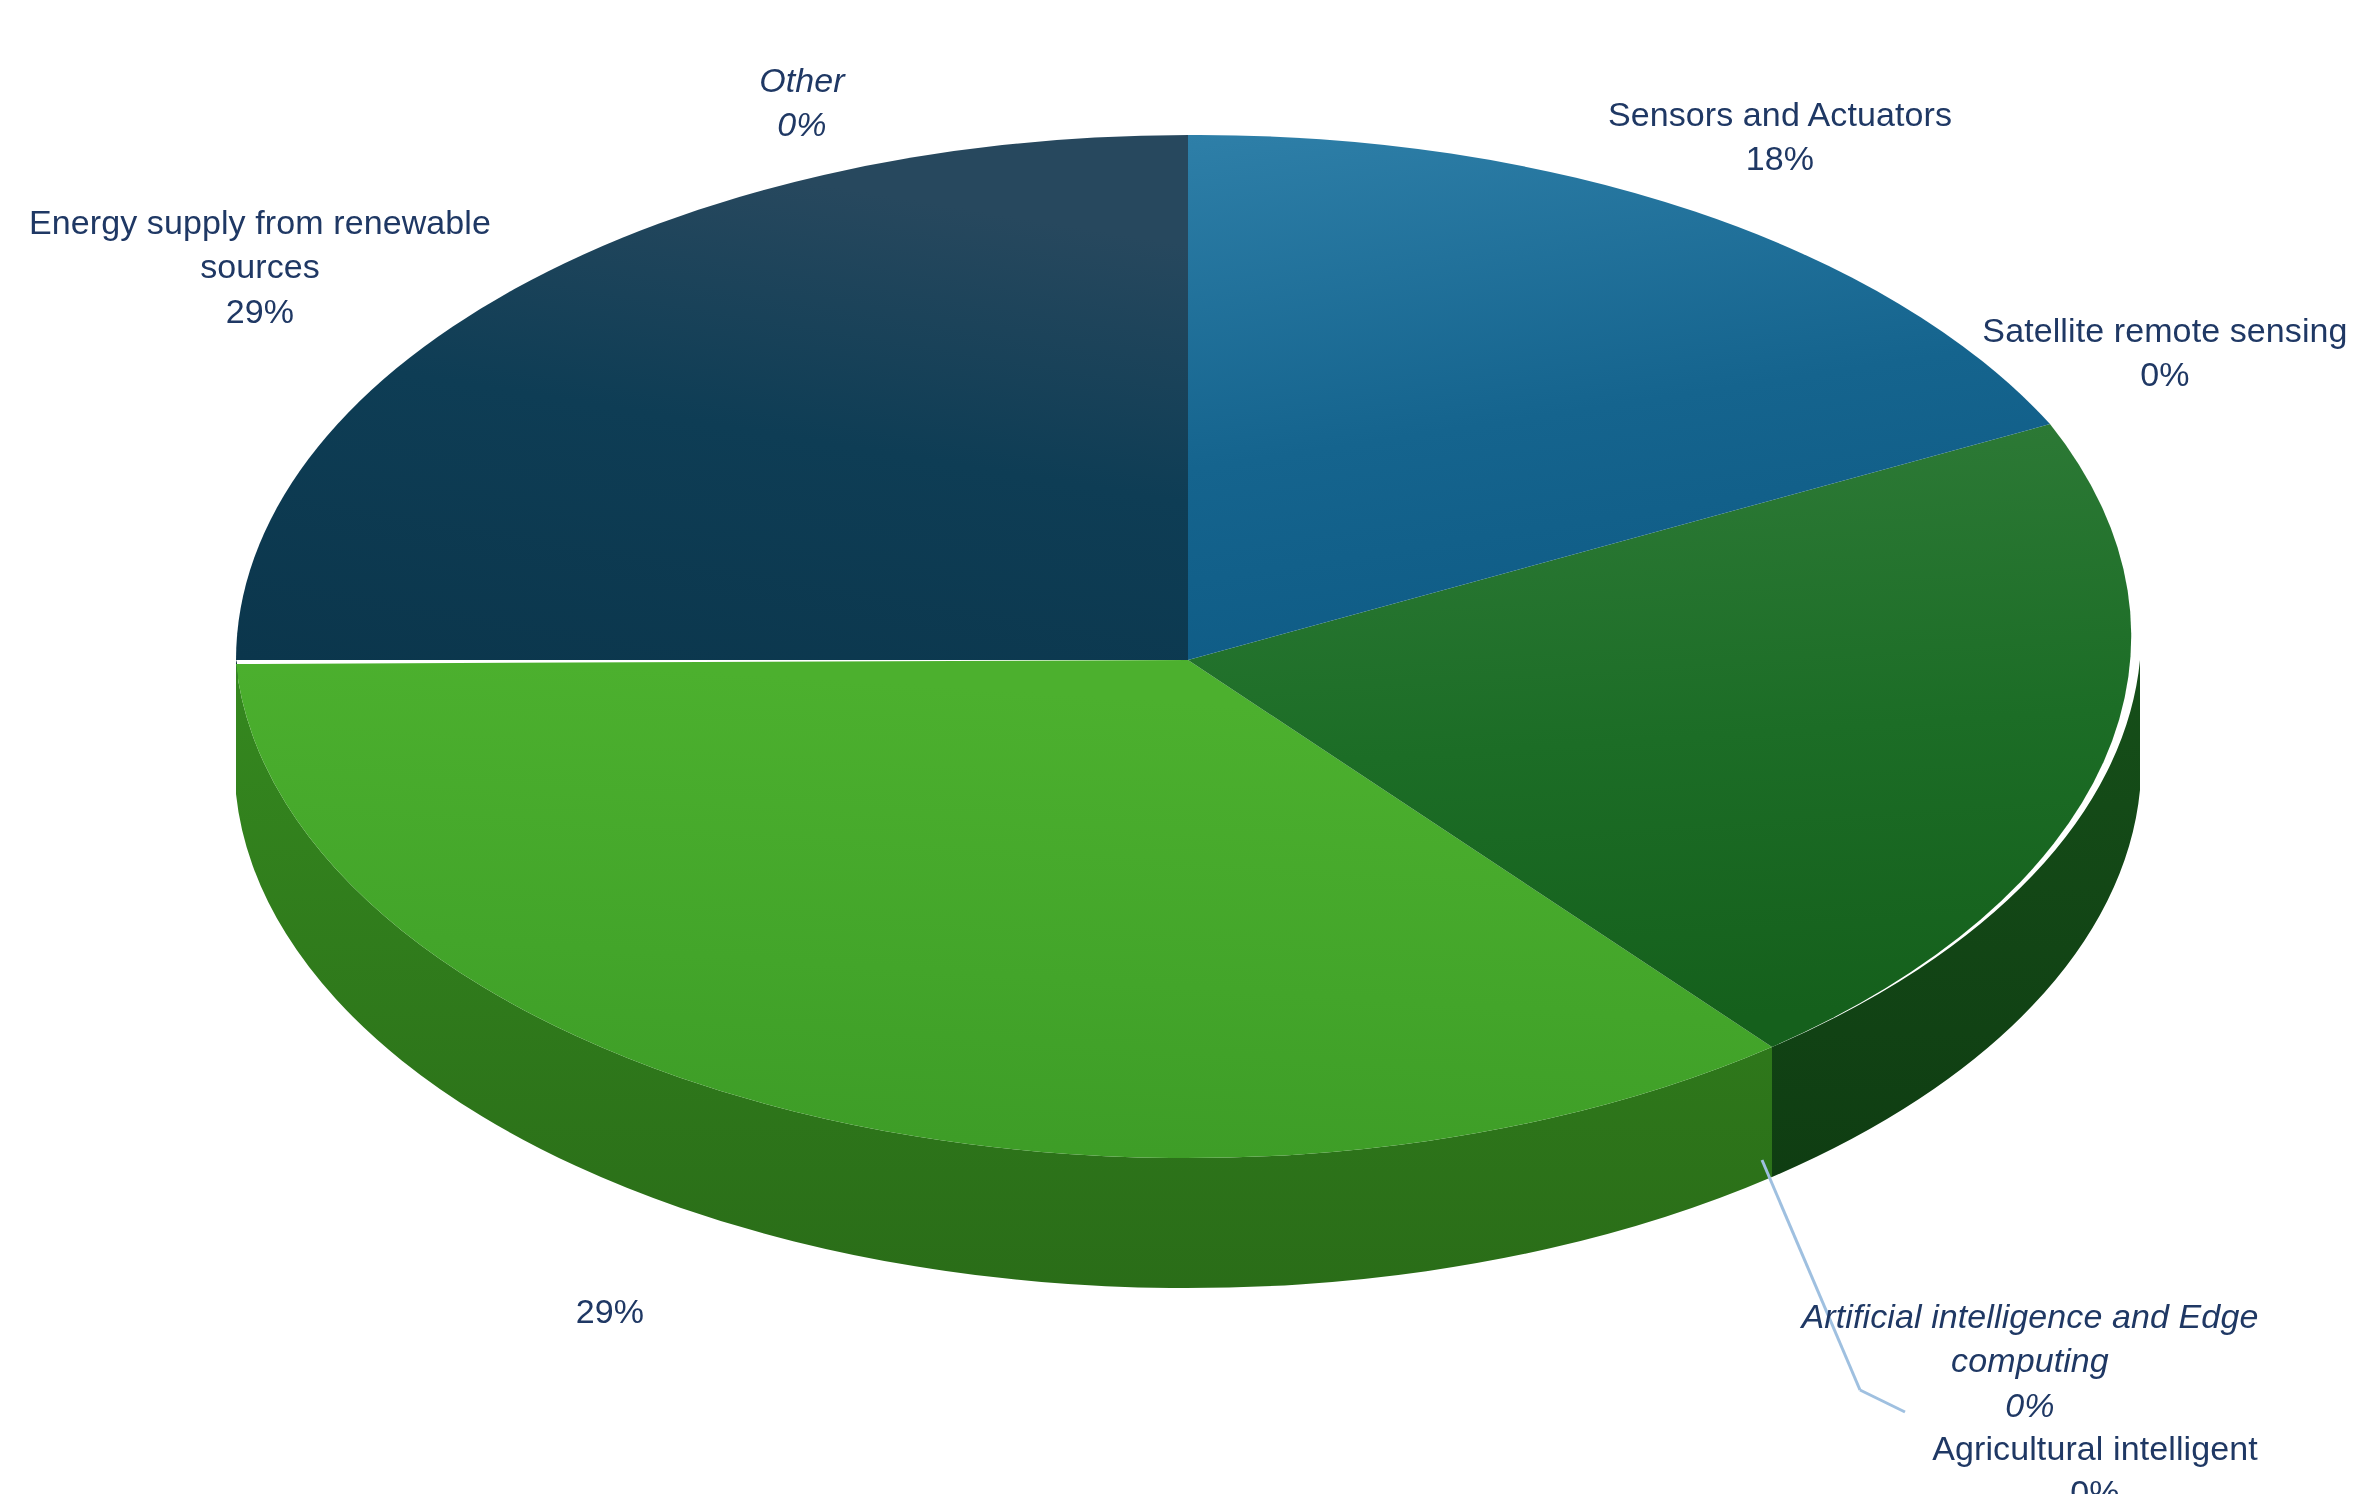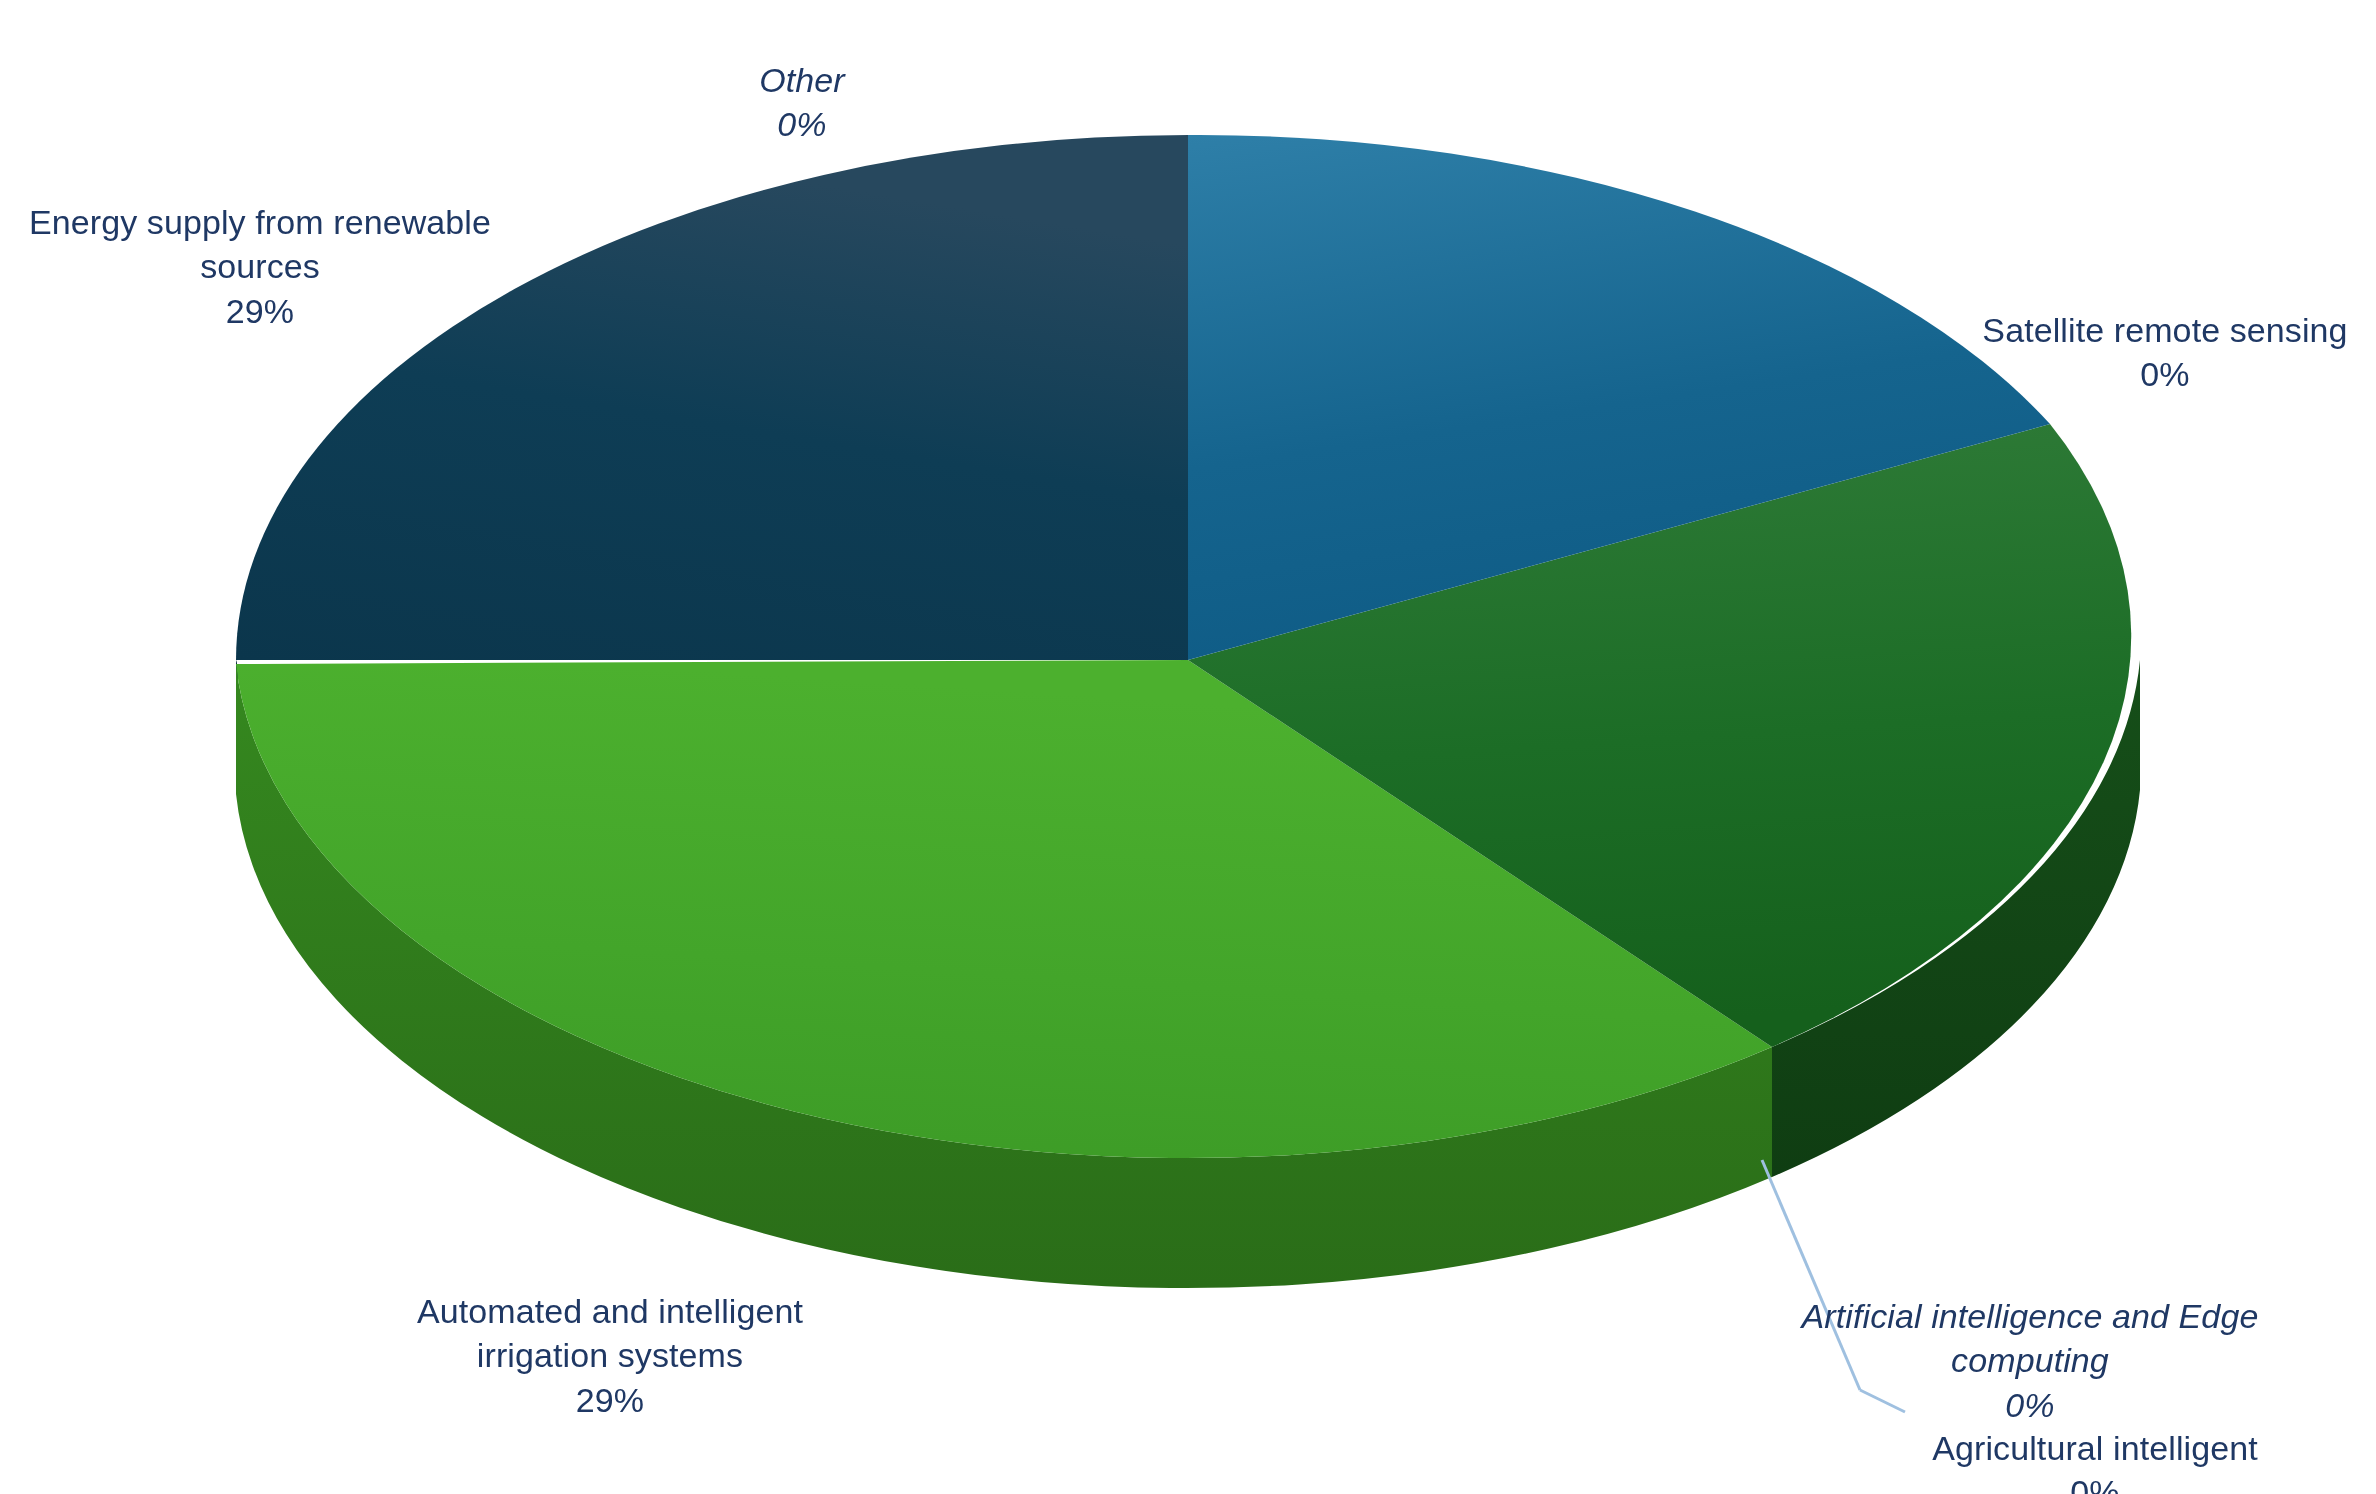--- a/index.html
+++ b/index.html
@@ -126,41 +126,43 @@
     <g>
       <path d="M 1860 1390 L 1905 1412" stroke="#9fc0e0" stroke-width="3" fill="none"></path>
     </g>
   </svg>
 
   <div class="label" style="left:652px;top:14px;width:300px;font-style:italic;">
     <span>Other</span>
     <span class="pct">0%</span>
   </div>
 
+  <div class="label" style="left:1520px;top:48px;width:520px;">
+    <span>Sensors and Actuators</span>
+    <span class="pct">18%</span>
+  </div>
 
   <div class="label" style="left:1960px;top:264px;width:410px;">
     <span>Satellite remote sensing</span>
     <span class="pct">0%</span>
   </div>
 
 
   <div class="label" style="left:1775px;top:1250px;width:510px;font-style:italic;">
     <span>Artificial intelligence and Edge
 computing</span>
     <span class="pct">0%</span>
   </div>
 
   <div class="label" style="left:1880px;top:1382px;width:430px;">
     <span>Agricultural intelligent</span>
     <span class="pct">0%</span>
   </div>
 
   <div class="label" style="left:340px;top:1245px;width:540px;">
-    <span>Automated and intelligent
-irrigation systems</span>
     <span class="pct">29%</span>
   </div>
 
   <div class="label" style="left:10px;top:156px;width:500px;">
     <span>Energy supply from renewable
 sources</span>
     <span class="pct">29%</span>
   </div>
 
 </div>

